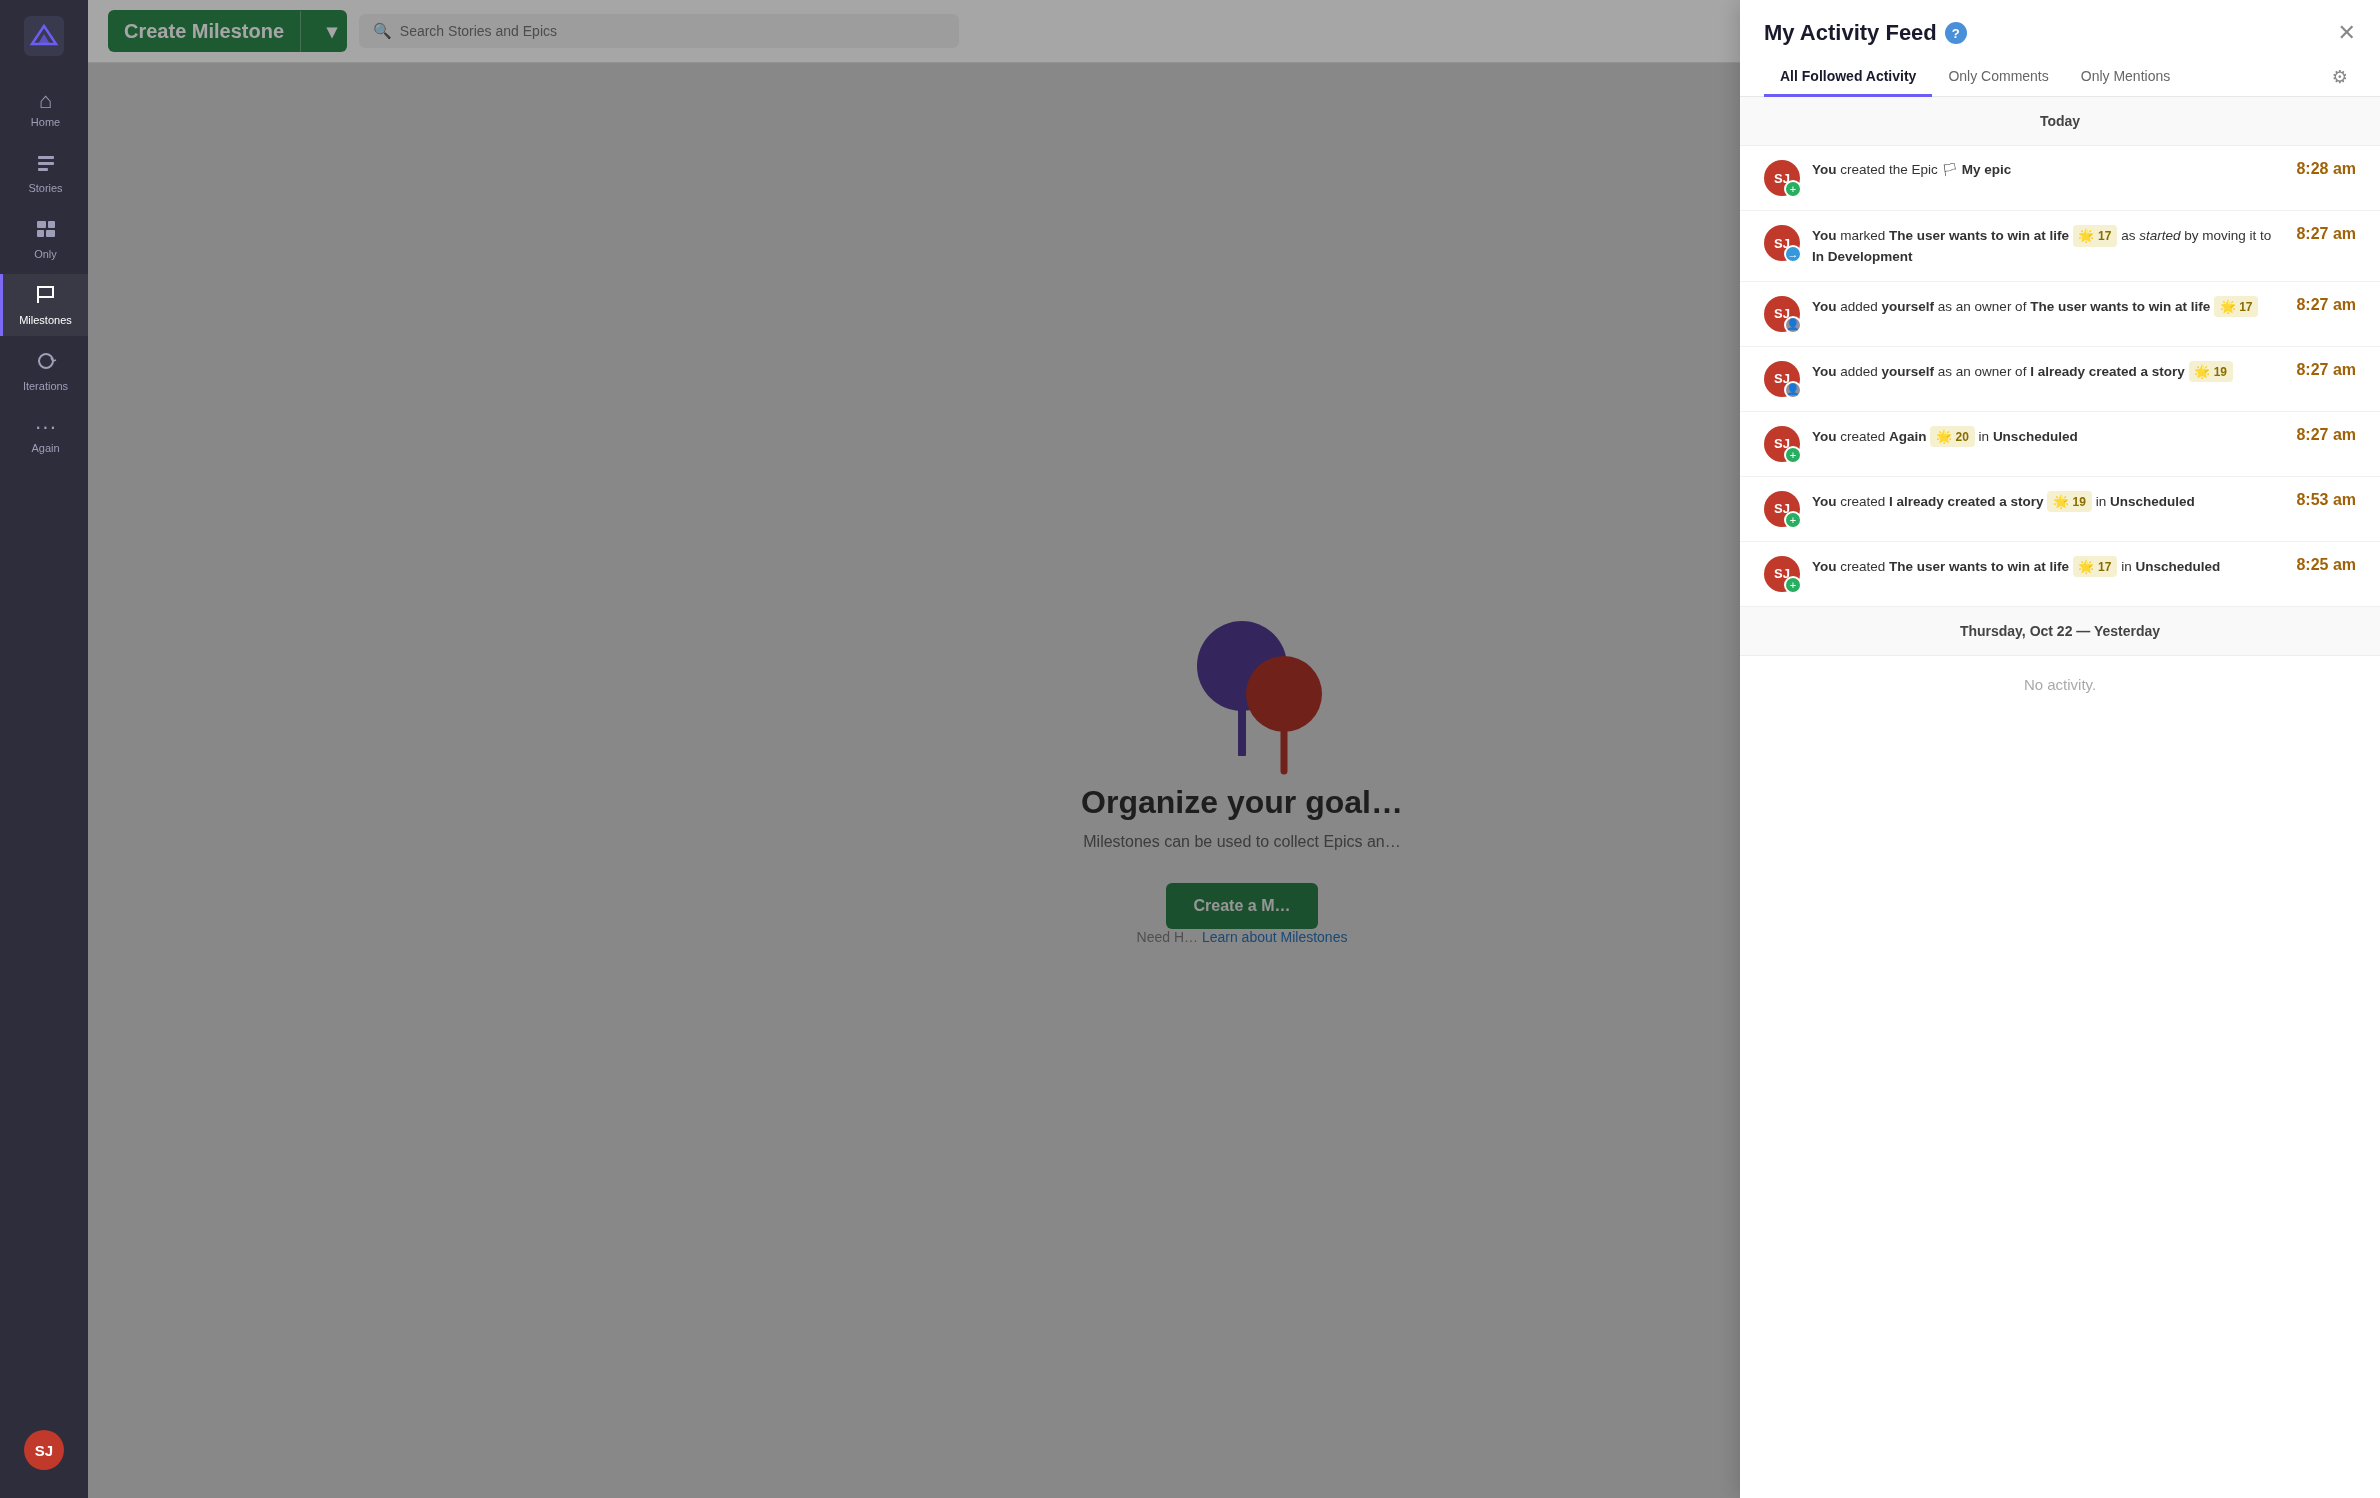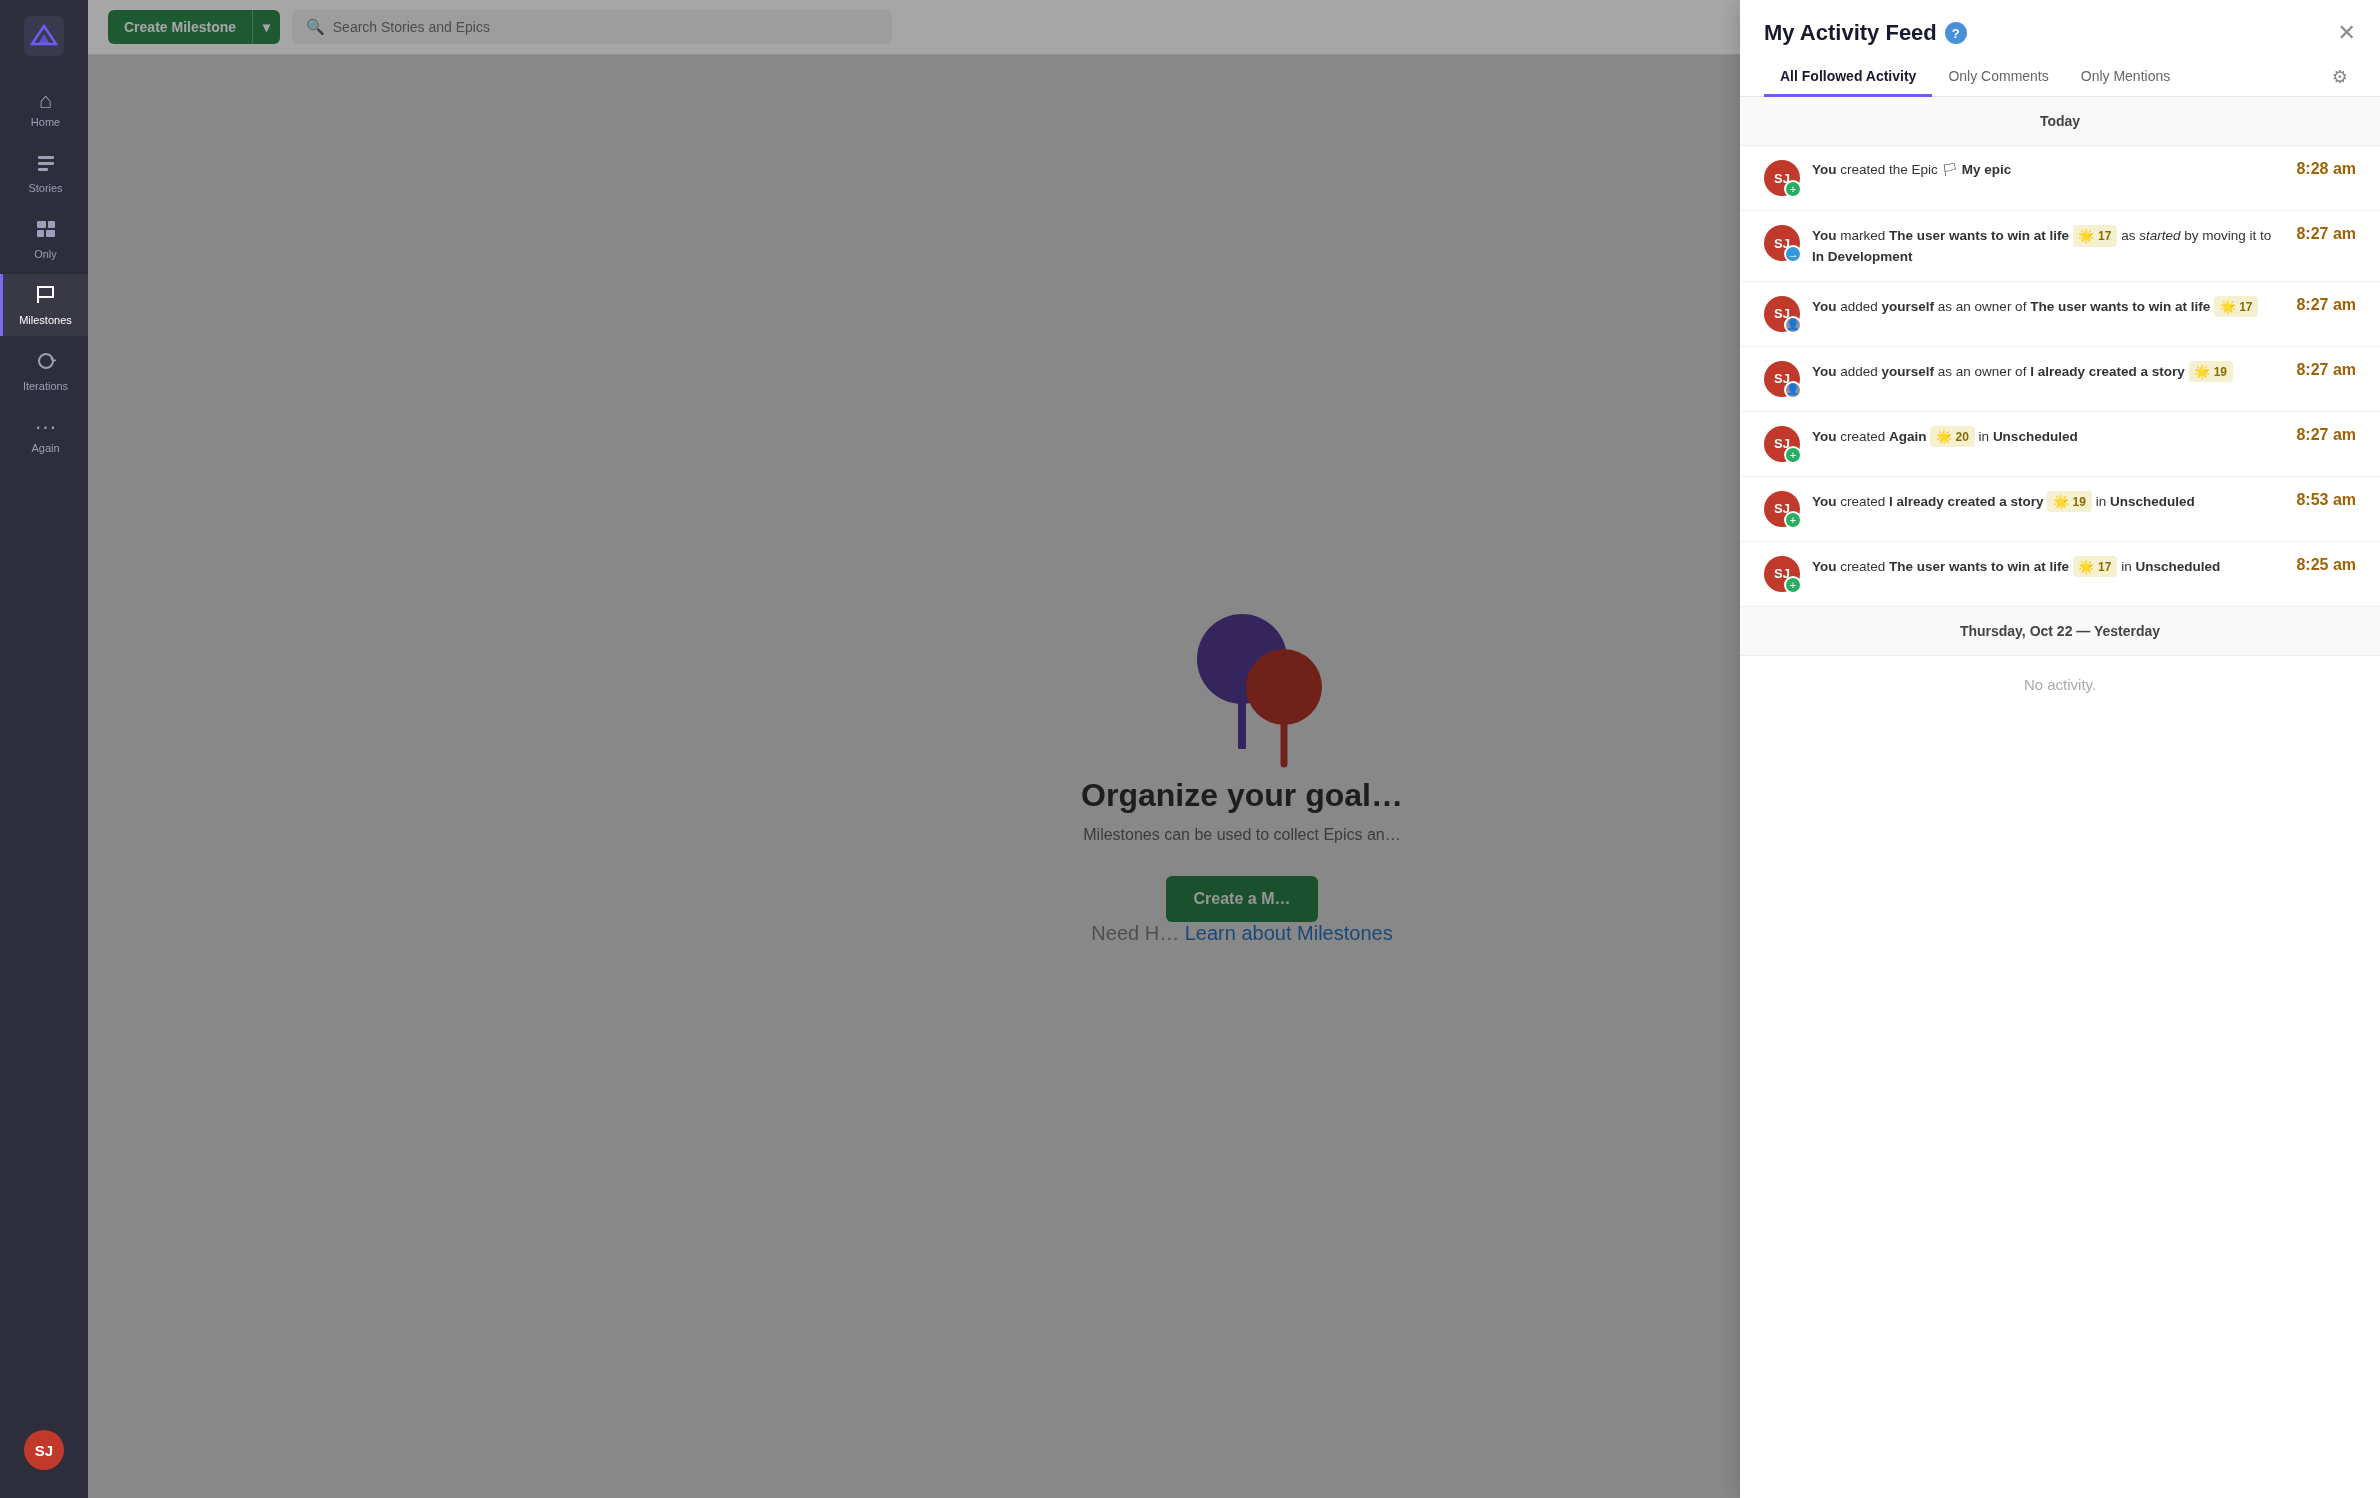--- a/index.html
+++ b/index.html
@@ -46,21 +46,21 @@
       flex-direction: column;
       overflow: hidden;
       position: relative;
     }
     .top-bar {
       display: flex; align-items: center; padding: 10px 20px; background: #fff;
       border-bottom: 1px solid #e0e0e0; gap: 12px; z-index: 5;
     }
     .create-btn {
       display: flex; align-items: center; background: #2d8a4e; color: #fff;
-      border: none; border-radius: 6px; cursor: pointer; font-size: 14px; font-weight: 600;
+      border: none; border-radius: 6px; cursor: pointer; font-size: 20px; font-weight: 600; gap: 16px;
     }
     .create-btn-main { padding: 9px 16px; border-right: 1px solid rgba(255,255,255,0.3); }
     .create-btn-arrow { padding: 9px 10px; }
     .search-bar {
       display: flex; align-items: center; background: #f2f2f2; border-radius: 6px;
       padding: 8px 14px; gap: 8px; flex: 1; max-width: 600px;
     }
     .search-icon { color: #999; font-size: 15px; }
     .search-input { border: none; background: transparent; font-size: 14px; color: #666; outline: none; width: 100%; }
 
@@ -68,21 +68,21 @@
     .milestones-bg {
       flex: 1; display: flex; flex-direction: column; align-items: center; justify-content: center;
       background: #e8e8e8; position: relative; overflow: hidden; filter: brightness(0.9); padding-left: 16px;
     }
     .milestones-title { font-size: 32px; font-weight: 700; color: #333; margin-bottom: 12px; }
     .milestones-desc { font-size: 16px; color: #666; margin-bottom: 32px; text-align: center; max-width: 600px; }
     .create-milestone-btn {
       background: #2d8a4e; color: #fff; border: none; border-radius: 6px;
       padding: 14px 28px; font-size: 16px; font-weight: 600; cursor: pointer;
     }
-    .milestones-footer { font-size: 20px; color: #888; }
+    .milestones-footer { font-size: 14px; color: #888; }
     .milestones-footer a { color: #2d7dc9; text-decoration: none; }
 
     
     .overlay-backdrop {
       position: fixed; top: 0; left: 88px; right: 0; bottom: 0;
       background: rgba(0,0,0,0.35); z-index: 20;
     }
 
     
     .activity-panel {

